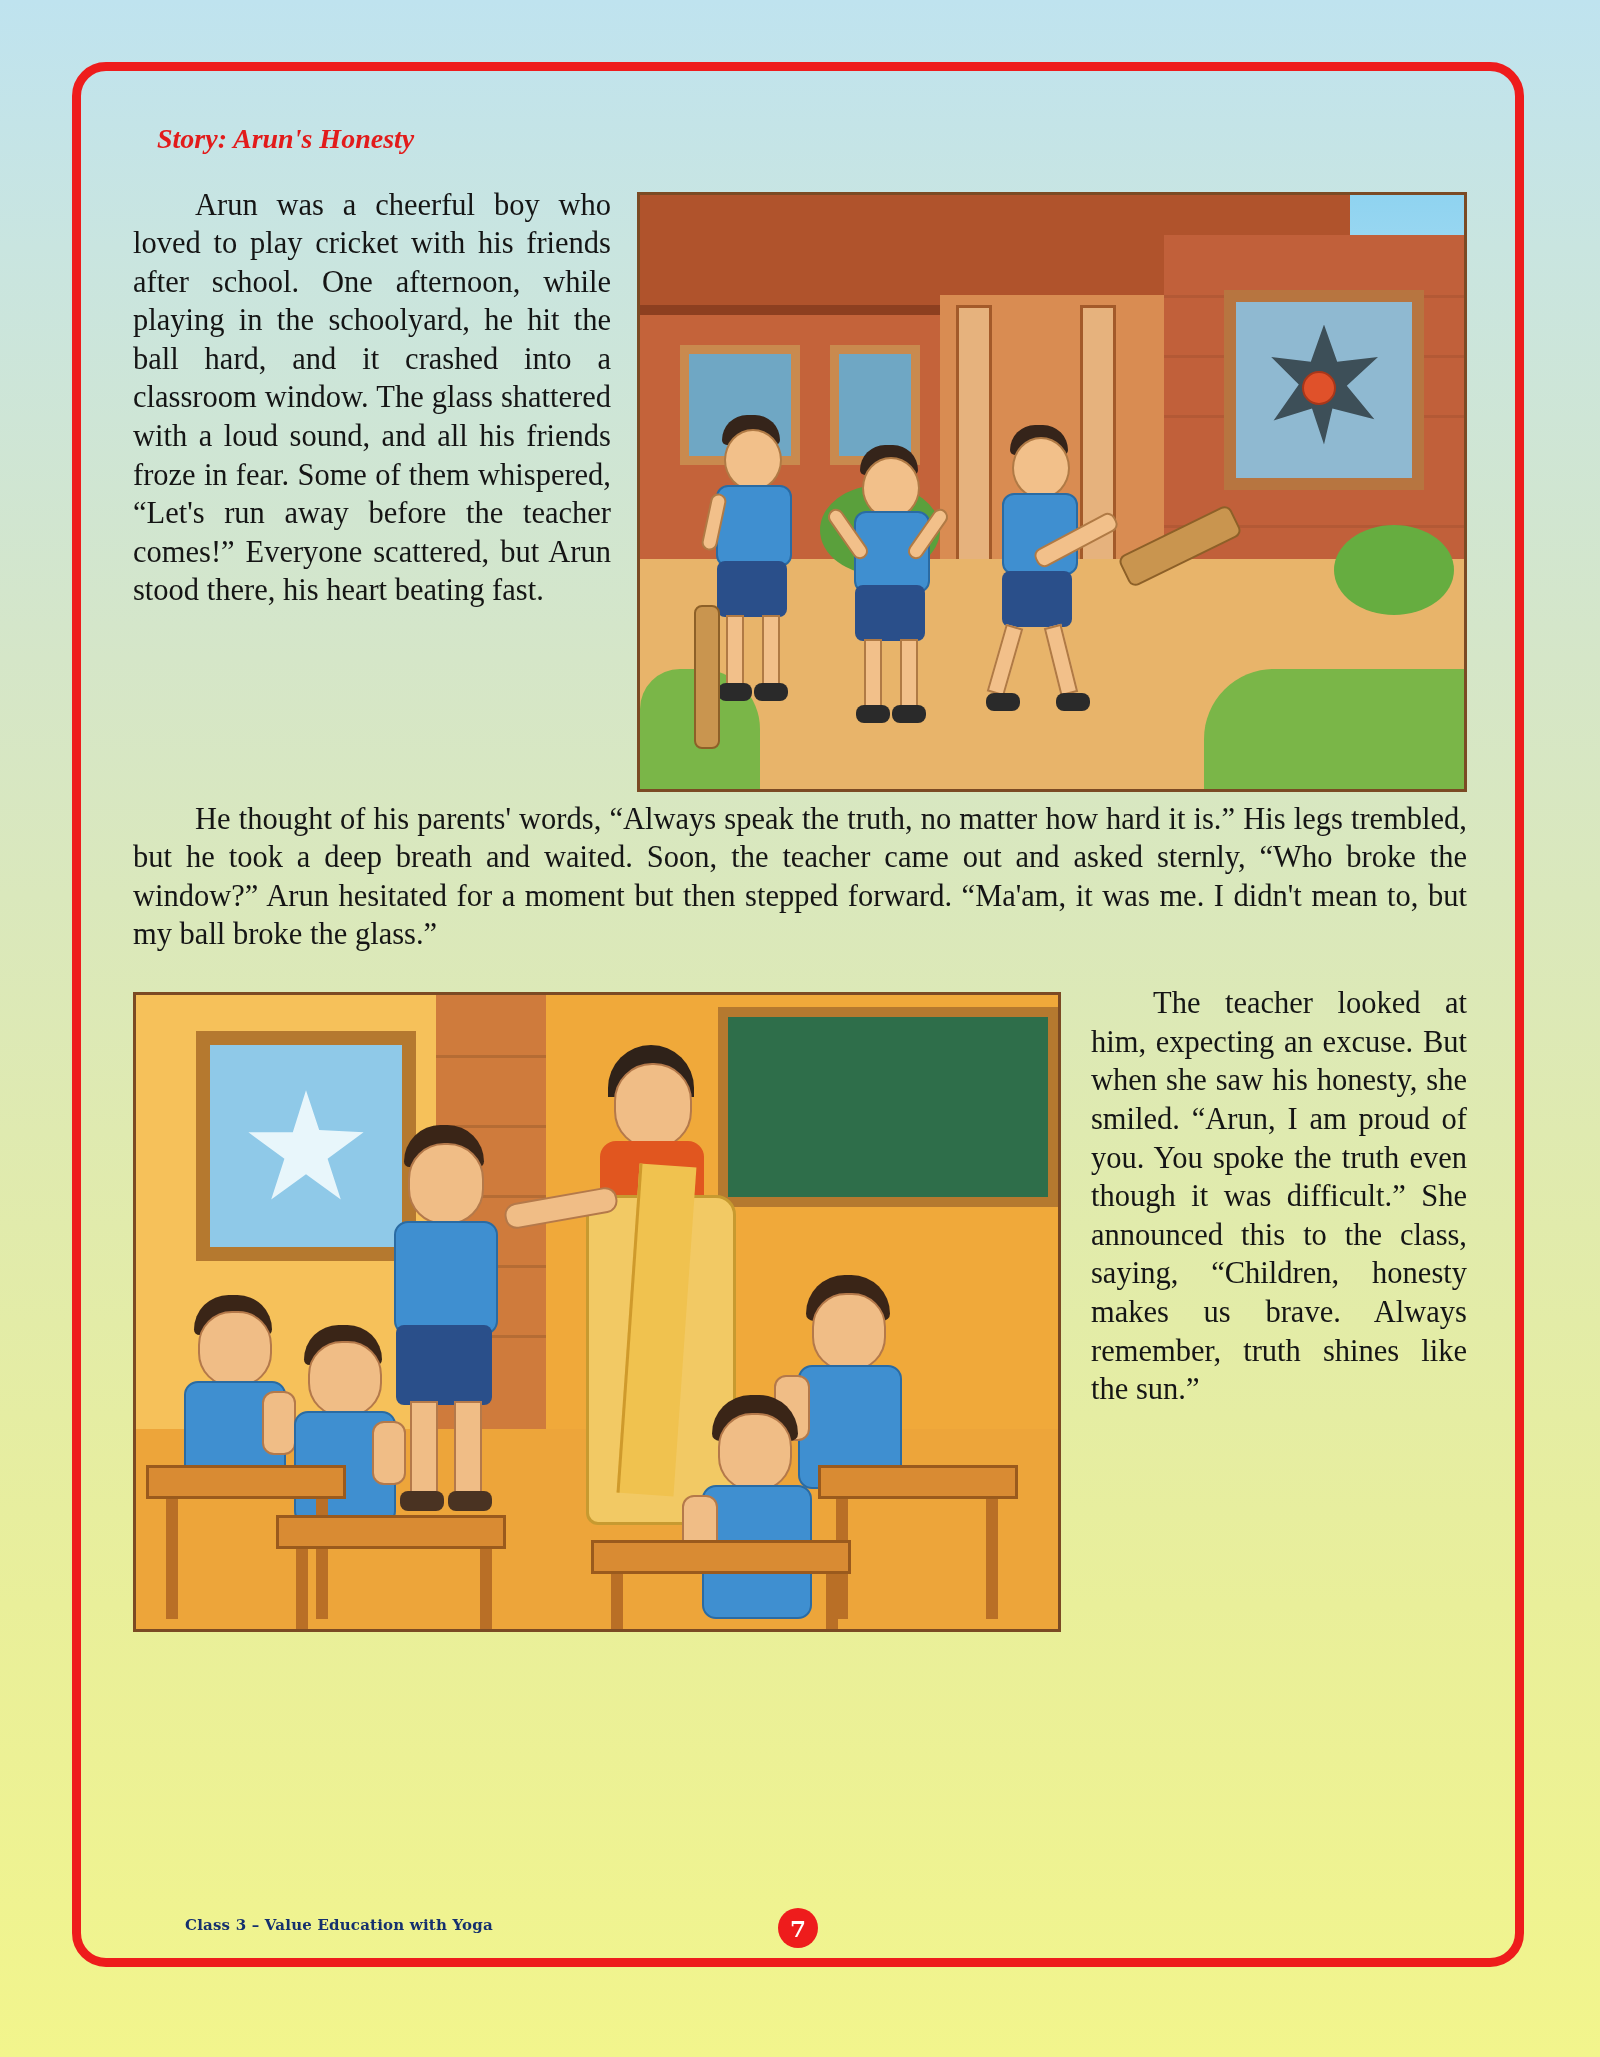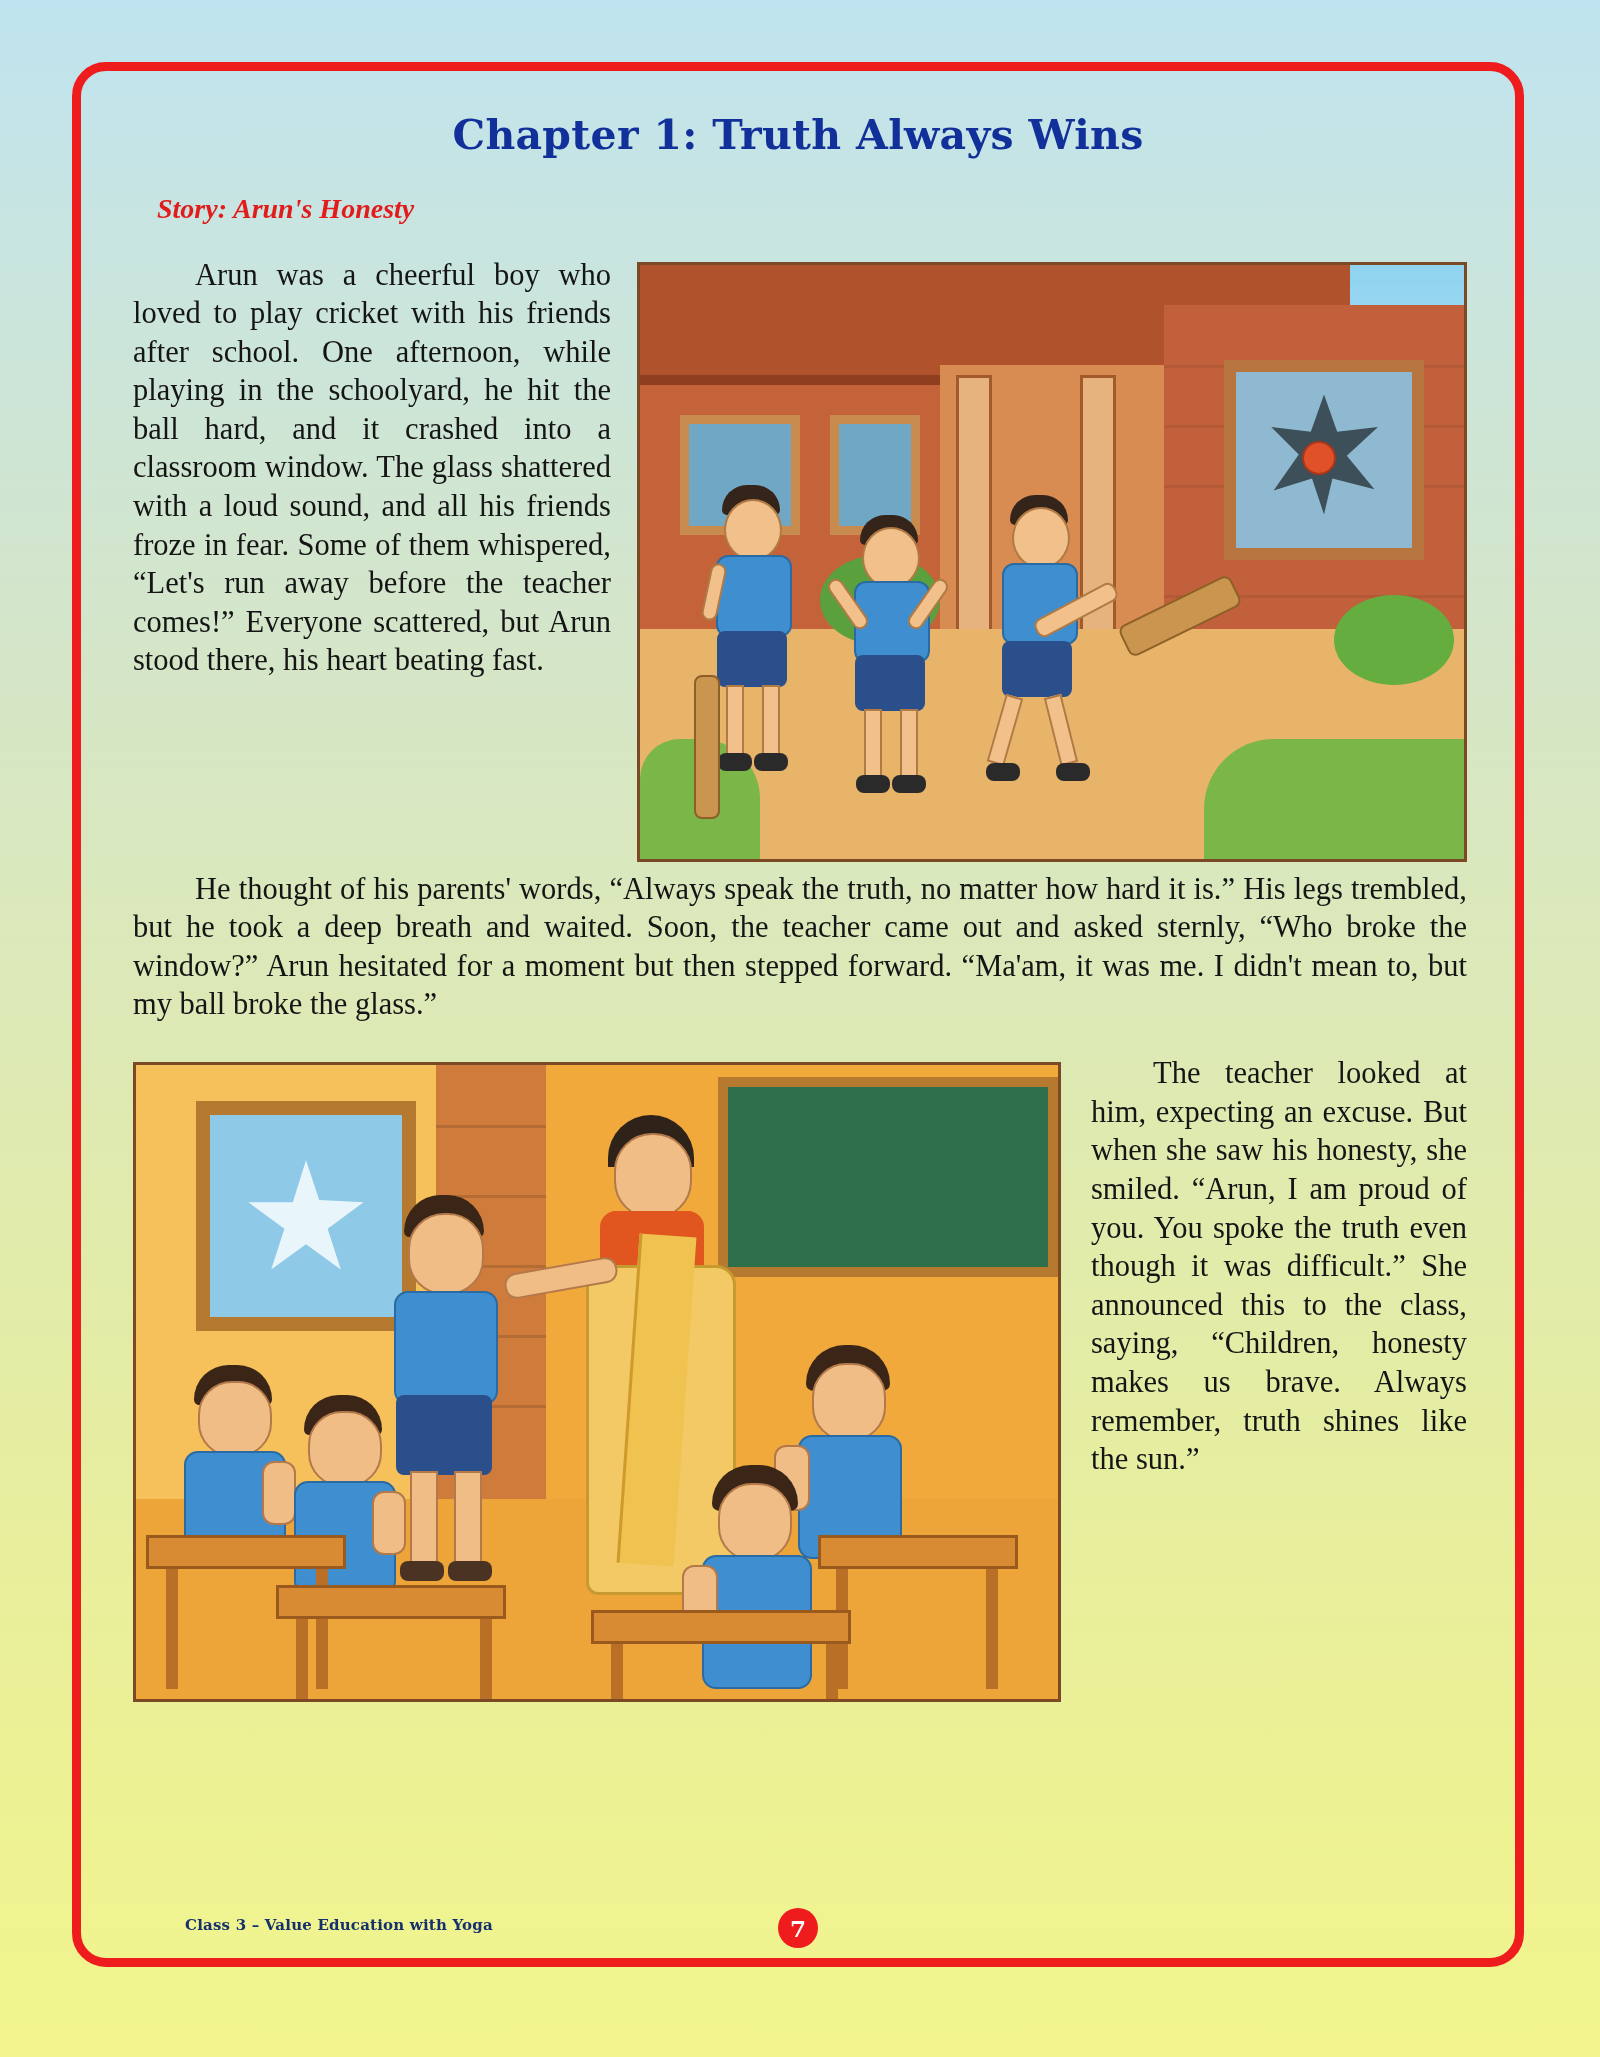--- a/index.html
+++ b/index.html
@@ -176,21 +176,20 @@
   .desk { position:absolute; background:#d98b33; border:3px solid #9a5a1d; box-sizing:border-box;}
   .desk-leg { position:absolute; width:12px; background:#b96f26;}
   .teacher-saree { position:absolute; background:#f2c964; border:3px solid #c79a30; box-sizing:border-box;}
 </style>
 </head>
 <body>
 
 <div class="page">
   <div class="frame">
 
-    <div class="chapter-title">Chapter 1: Truth Always Wins</div>
 
     <div class="story-title">Story: Arun's Honesty</div>
 
     <div class="sec1">
 
       <div class="img-right">
         <div class="ill1-sky"></div>
 
         <div class="ill1-building"></div>
         <div class="ill1-roof"></div>

